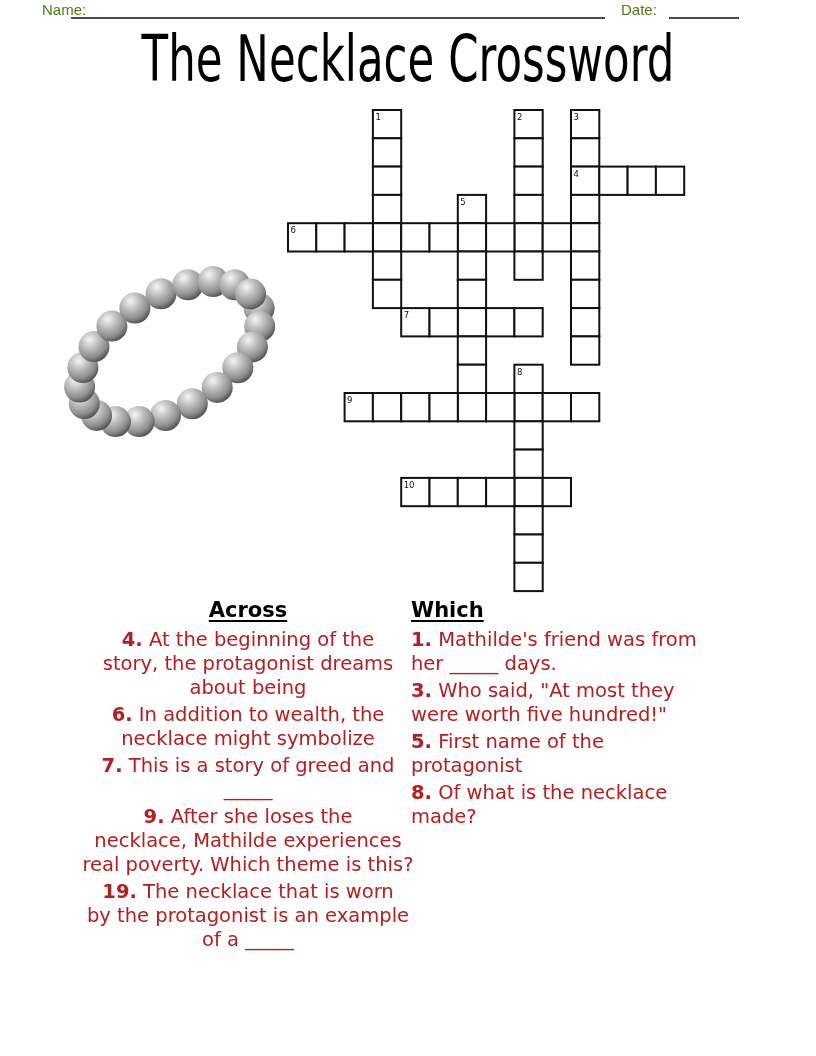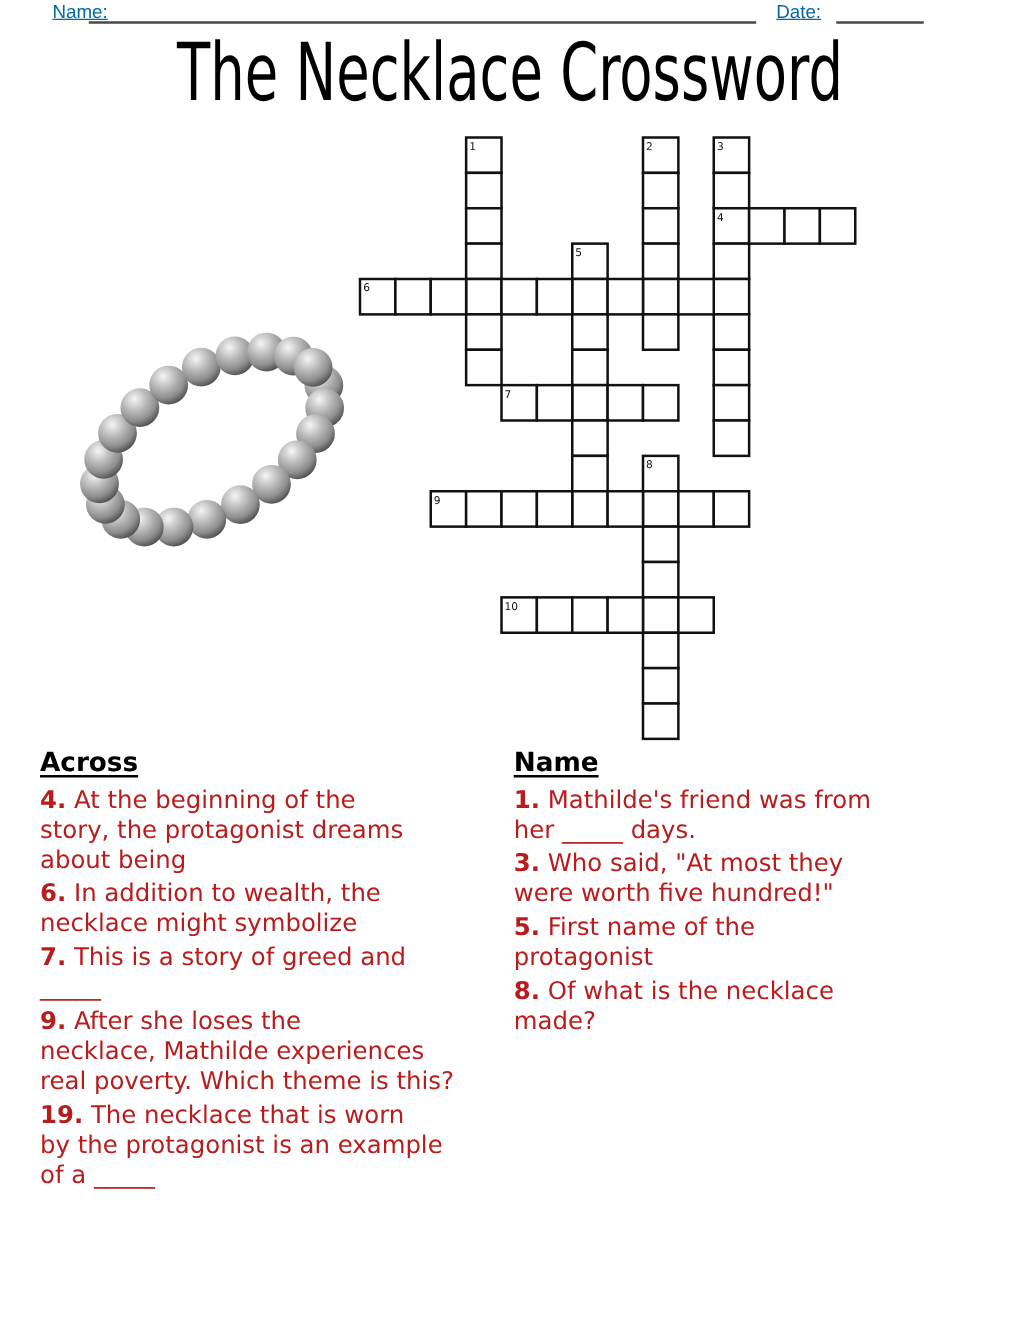--- a/index.html
+++ b/index.html
@@ -1,30 +1,30 @@
 <!DOCTYPE html>
 <html><head>
 <meta charset="utf-8">
 <style>
   html,body{margin:0;padding:0;background:#fff;}
   .page{position:relative;width:816px;height:1056px;background:#ffffff;overflow:hidden;
         font-family:"DejaVu Sans",sans-serif;color:#111;}
-  .hdr-label{position:absolute;font-family:"Liberation Sans",sans-serif;font-size:15px;color:#0369a1;top:1px;text-decoration:underline;}
+  .hdr-label{position:absolute;font-family:"Liberation Sans",sans-serif;font-size:15px;color:#4d7c0f;top:1px;}
   .name-label{left:42px;}
   .date-label{left:621px;}
   .blank{position:absolute;top:2px;height:15px;border-bottom:2px solid #4a4a4a;}
   .name-line{left:71px;width:534px;}
   .date-line{left:669px;width:70px;}
   .title{position:absolute;top:27px;left:0;width:816px;text-align:center;
          font-size:64px;line-height:64px;font-weight:400;color:#000;white-space:nowrap;
          transform:scaleX(0.68);transform-origin:50% 50%;}
   #grid{position:absolute;left:0;top:0;}
   #necklace{position:absolute;left:28px;top:246px;}
   .clues{position:absolute;top:598px;}
-  .clues.across{left:32px;width:400px;}
+  .clues.across{left:48px;width:400px;text-align:center;}
   .clues.down{left:411px;width:345px;}
   .clue-head{font-size:21px;line-height:25px;font-weight:bold;color:#000;
              text-decoration:underline;text-decoration-thickness:2px;text-underline-offset:3px;
              margin:0 0 5px 0;}
   .clue{margin:0 0 3px 0;font-size:19.5px;line-height:24px;color:#b91c1c;white-space:pre-line;}
   .clue b{font-weight:bold;}
 </style>
 </head>
 <body>
 
@@ -160,21 +160,21 @@
         <p class="clue"><b>9.</b> After she loses the
 necklace, Mathilde experiences
 real poverty. Which theme is this?</p>
         <p class="clue"><b>19.</b> The necklace that is worn
 by the protagonist is an example
 of a _____</p>
       </div>
   </div>
 
   <div class="clues down">
-    <div class="clue-head">Name</div>
+    <div class="clue-head">Which</div>
     <div id="down-list">
         <p class="clue"><b>1.</b> Mathilde's friend was from
 her _____ days.</p>
         <p class="clue"><b>3.</b> Who said, "At most they
 were worth five hundred!"</p>
         <p class="clue"><b>5.</b> First name of the
 protagonist</p>
         <p class="clue"><b>8.</b> Of what is the necklace
 made?</p>
       </div>

